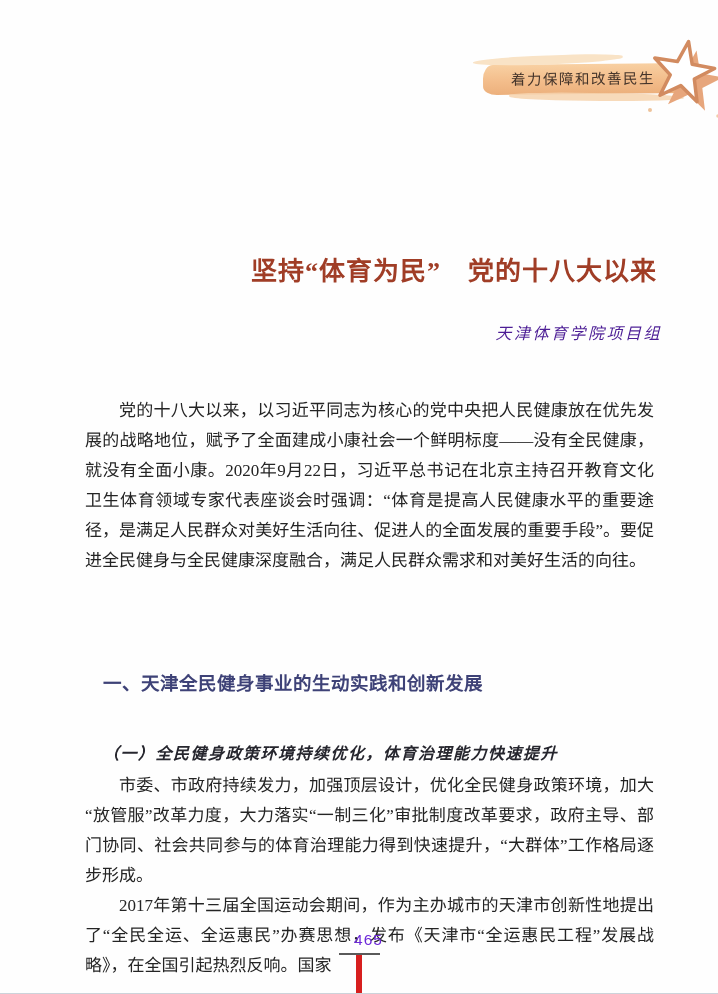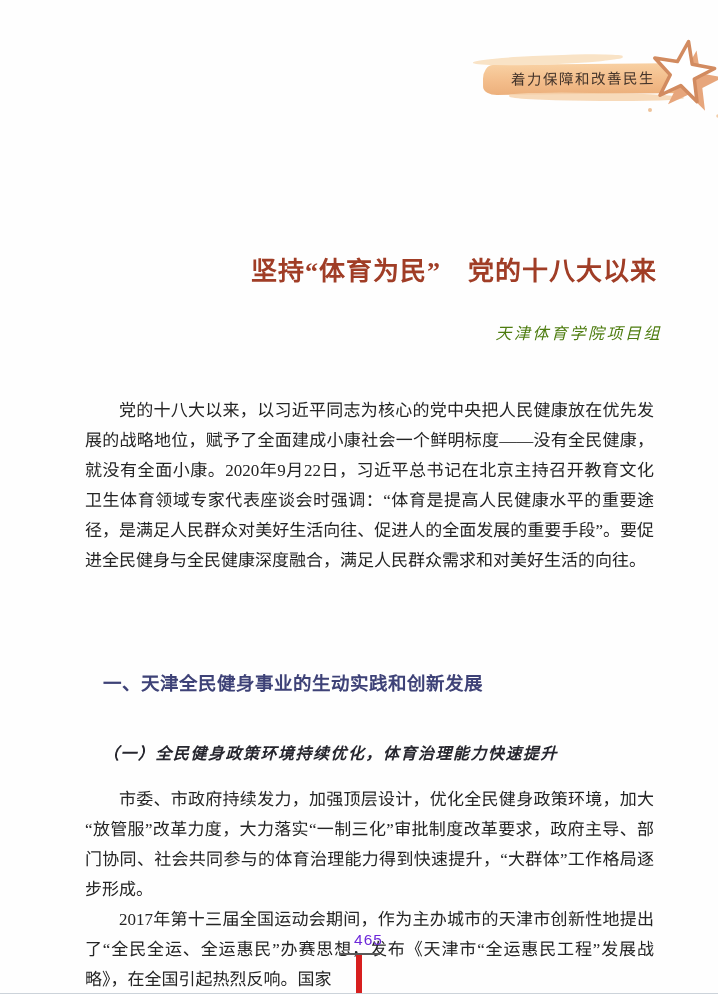--- a/index.html
+++ b/index.html
@@ -37,41 +37,41 @@
   }
   .star-wrap{position:absolute;left:638px;top:26px;width:94px;height:96px;}
   
   .doc-title{
     position:absolute;left:85px;right:80px;top:250px;
     text-align:right;font-size:26px;font-weight:bold;color:#a03d26;
     letter-spacing:1px;white-space:nowrap;
   }
   .doc-author{
     position:absolute;right:75px;top:320px;
-    font-size:16px;font-style:italic;color:#4d7c0f;letter-spacing:2.5px;
+    font-size:16px;font-style:italic;color:#4c1d95;letter-spacing:2.5px;
   }
   
   .bodyblock{position:absolute;left:85px;right:83px;}
   .bodyblock p{
     margin:0;font-size:17px;line-height:30px;text-align:justify;
     text-indent:2em;color:#242424;
   }
   .intro{top:396px;}
   .sec-heading{
     position:absolute;left:103px;top:669px;
     font-family:"Liberation Sans","DejaVu Sans",sans-serif;
     font-size:18.5px;font-weight:bold;color:#3e4277;letter-spacing:0.5px;
   }
   .sub-heading{
     position:absolute;left:103px;top:740px;
     font-size:16px;font-weight:bold;font-style:italic;color:#26262e;
     letter-spacing:1.5px;
     text-align:right;
   }
-  .body2{top:771px;margin-top:14px;}
+  .body2{top:771px;}
   
   .pageno{
     position:absolute;top:931px;left:0;right:0;text-align:center;
     font-family:"Liberation Sans","DejaVu Sans",sans-serif;
     font-size:15.5px;color:#6d28d9;letter-spacing:1px;
   }
   .pageno-rule{
     position:absolute;top:953px;left:339px;width:41px;height:2px;background:#5a5a5a;
   }
   .red-bar{

